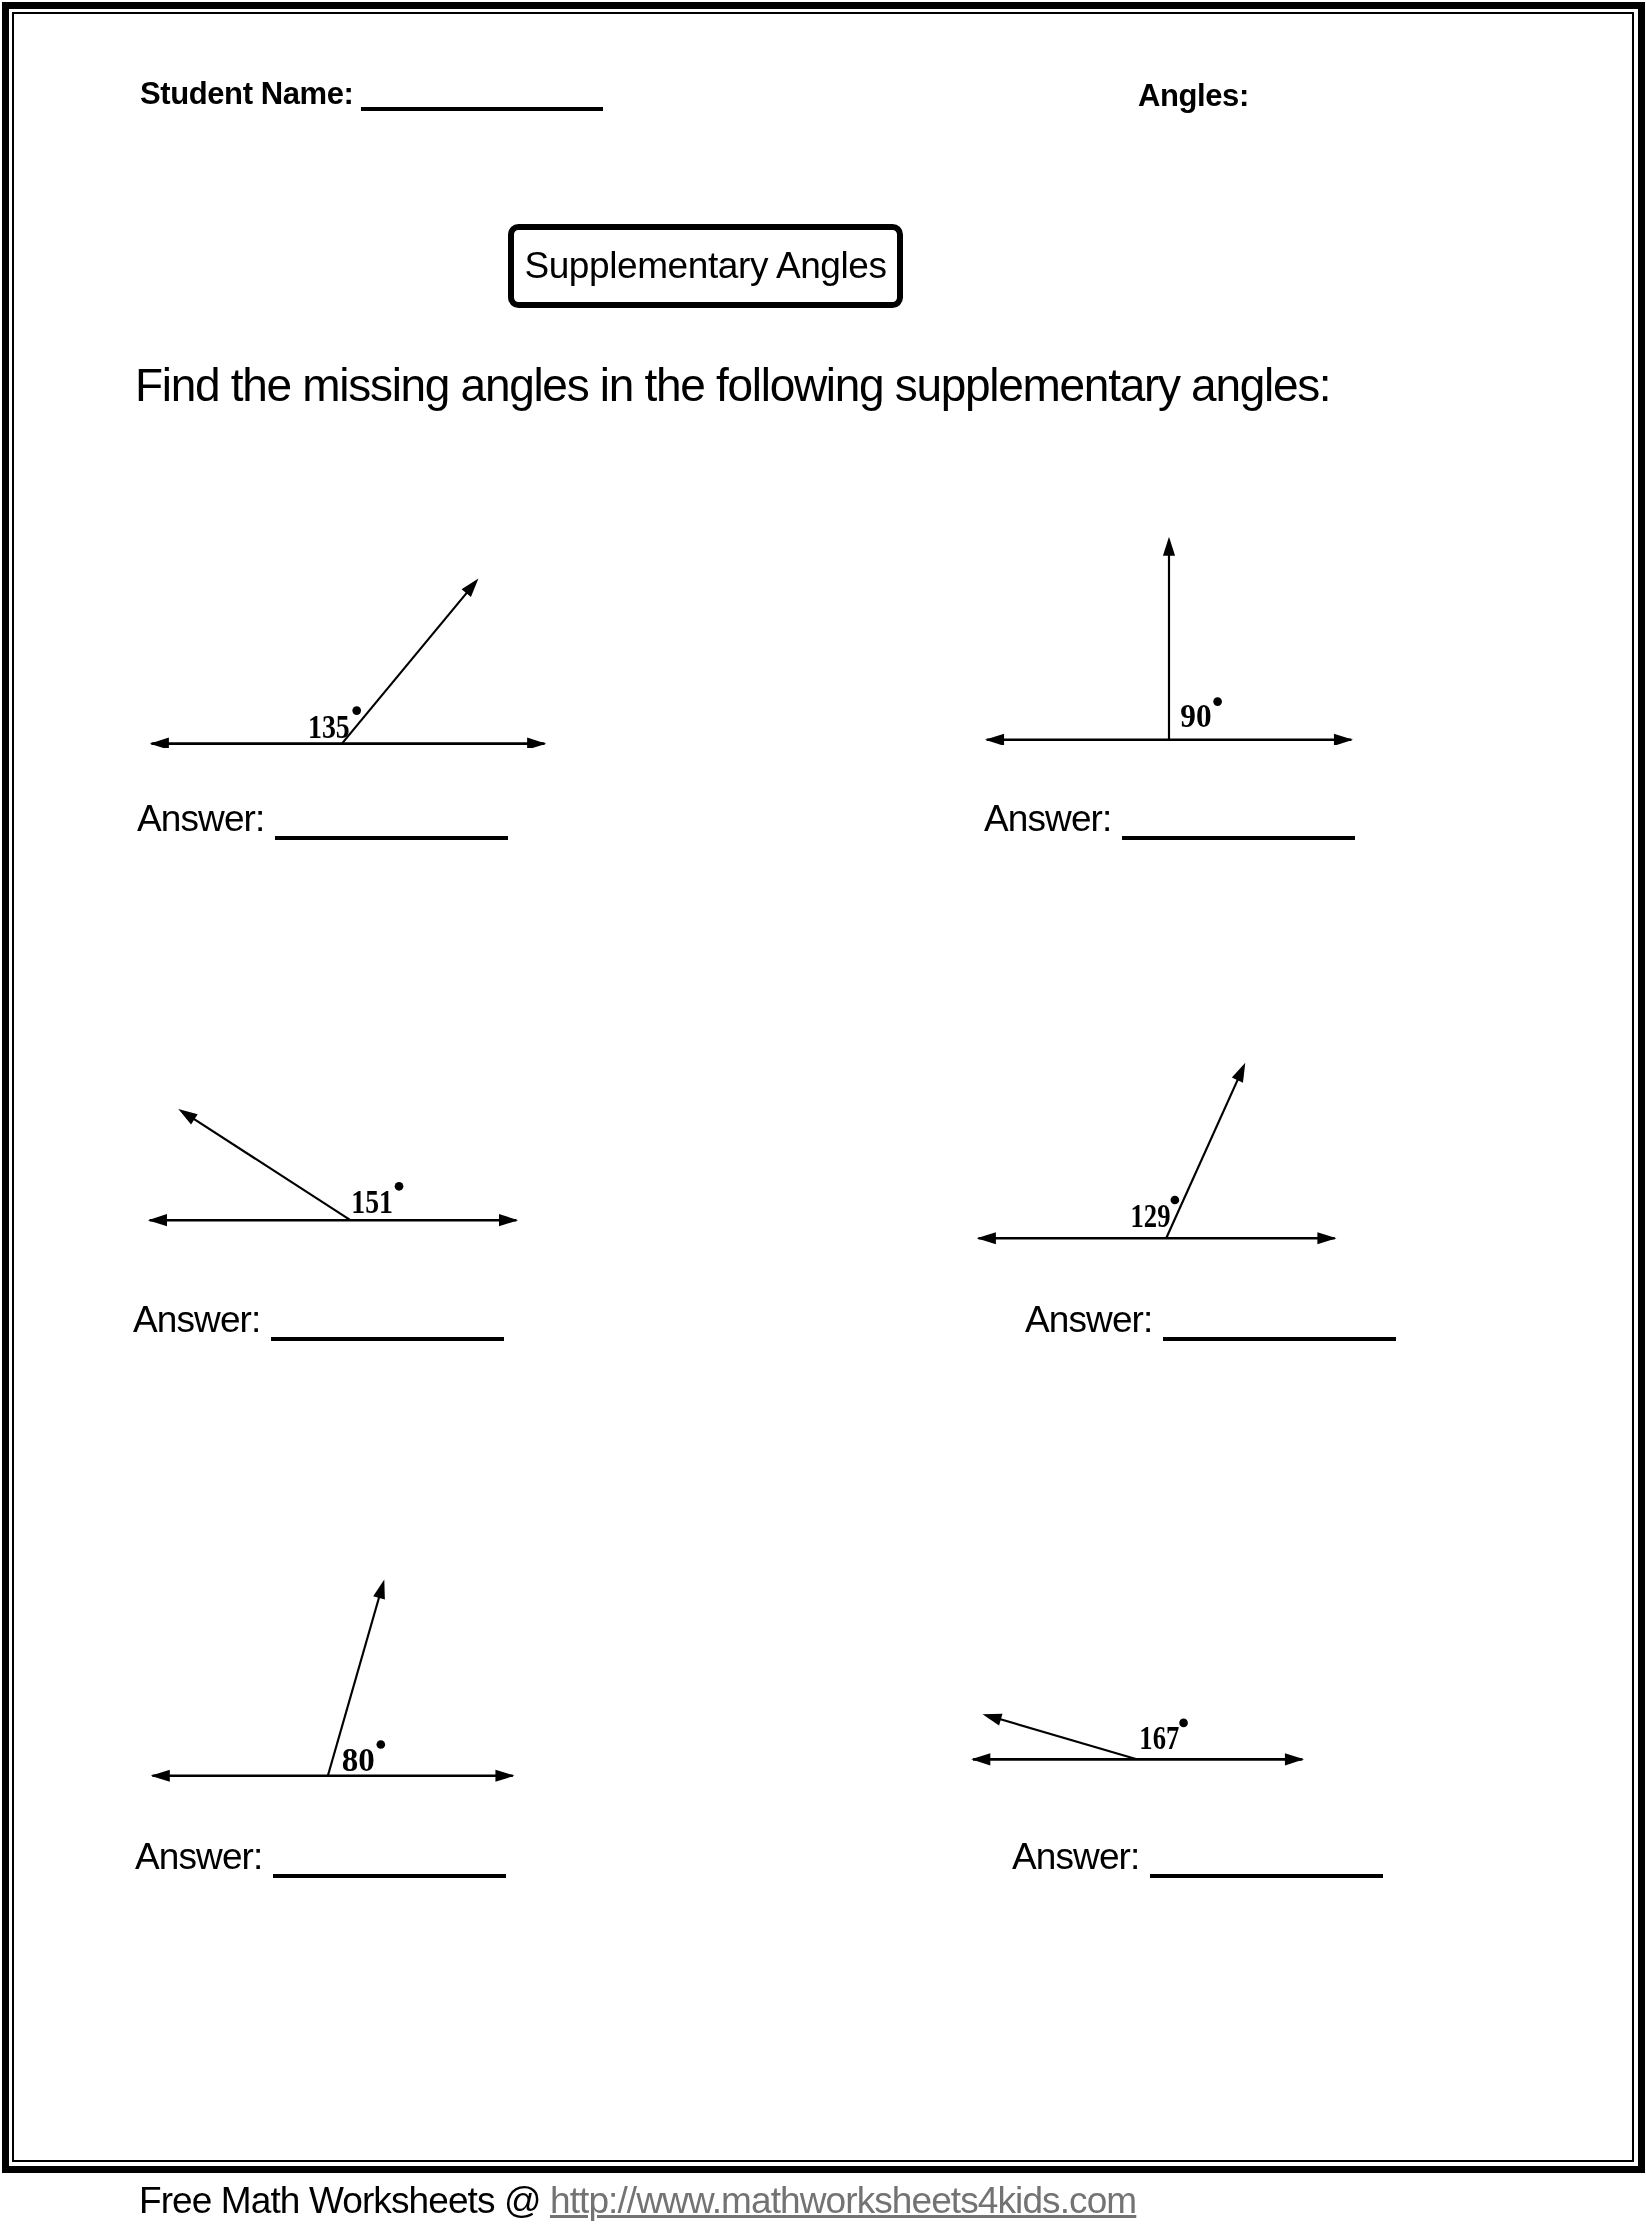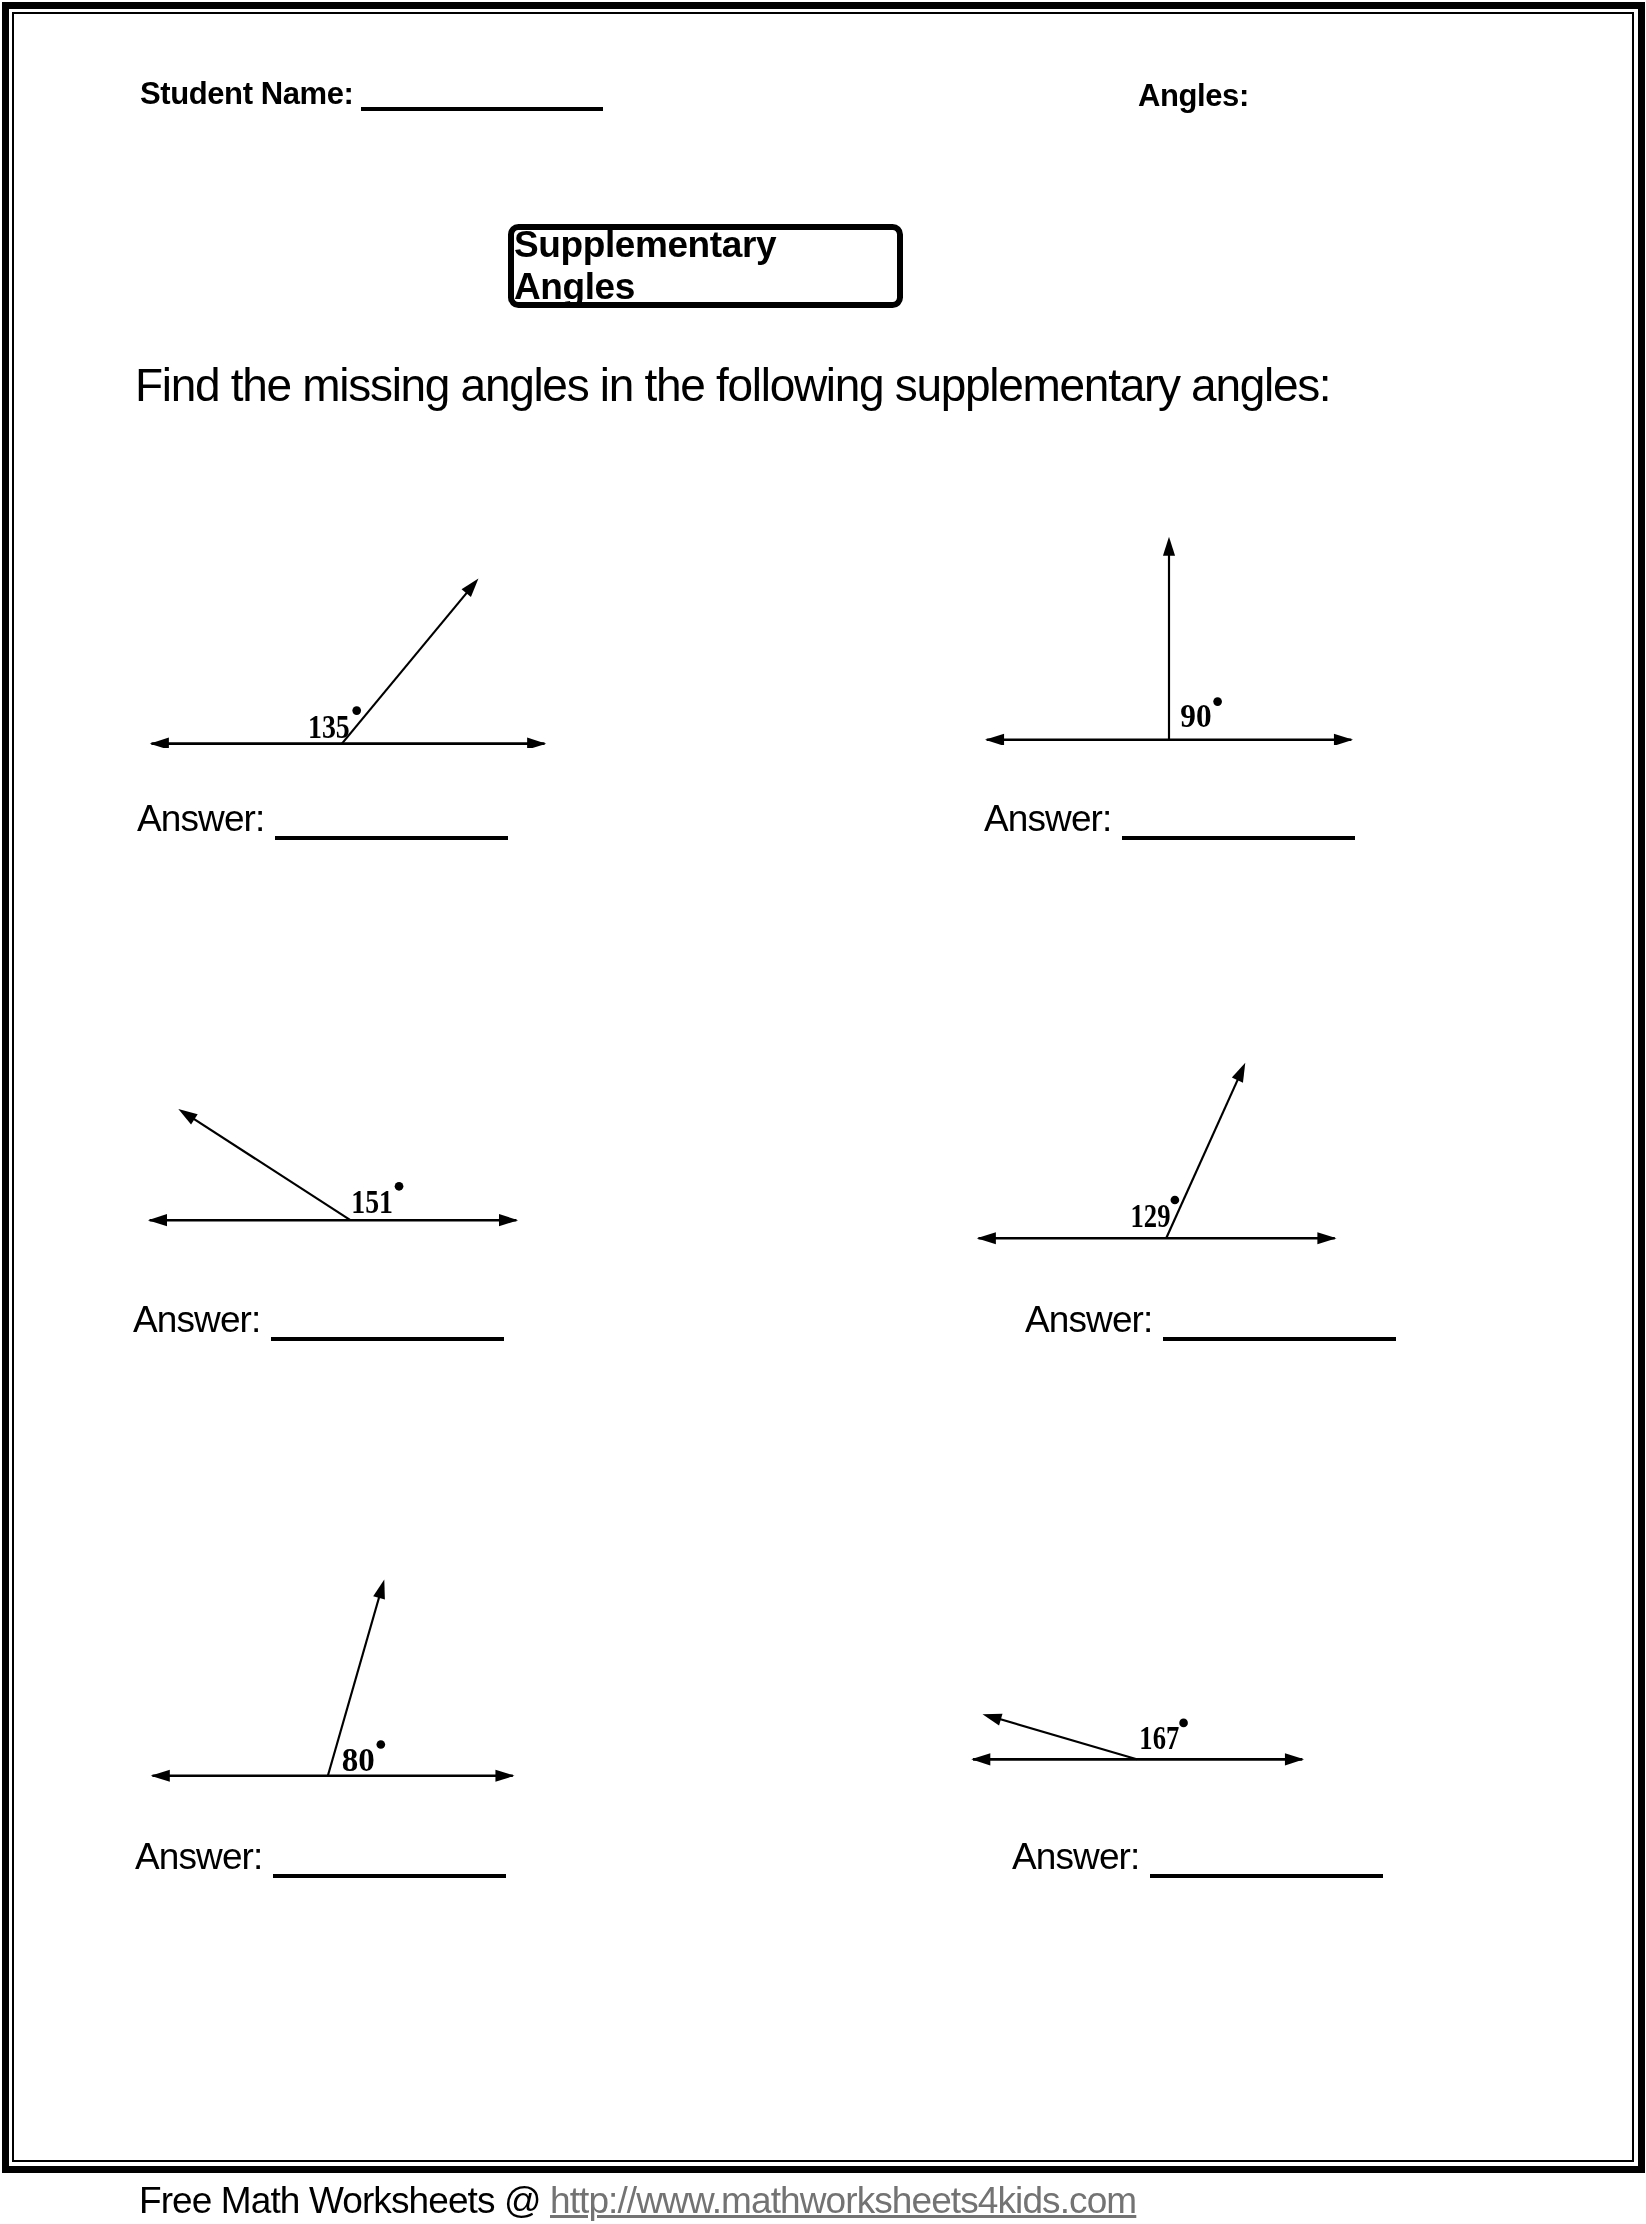--- a/index.html
+++ b/index.html
@@ -14,21 +14,21 @@
   .frame-inner{position:absolute;inset:3.5px;border:2.6px solid #000;}
   .hdr-label{font-weight:bold;font-size:31px;letter-spacing:-0.4px;}
   .student-row{position:absolute;left:120px;top:76px;display:flex;align-items:center;margin-left:20px;}
   .name-blank{display:inline-block;width:242px;border-bottom:4.3px solid #000;height:29.5px;margin-left:7px;}
   .score-row{position:absolute;left:1138px;top:78px;}
   .title-box{
     position:absolute;left:508px;top:224px;width:395px;height:84px;
     border:6px solid #000;border-radius:10.4px;box-sizing:border-box;
     display:flex;align-items:center;justify-content:center;
   }
-  .title-text{font-weight:bold;font-size:37px;letter-spacing:-0.4px;border-radius:13px;}
+  .title-text{font-weight:normal;font-size:37px;letter-spacing:-0.4px;border-radius:13px;}
   .instruction{
     position:absolute;left:135px;top:358px;width:1217px;
     font-size:46px;letter-spacing:-1.3px;
   }
   .diagram{position:absolute;}
   .answer{position:absolute;display:flex;align-items:flex-end;font-size:37px;letter-spacing:-0.9px;}
   .answer-blank{display:inline-block;width:233px;height:33px;border-bottom:4.3px solid #000;margin-left:10.4px;}
   svg line{stroke:#000;}
   .angle-label{font-family:"Liberation Serif","DejaVu Serif",serif;font-weight:bold;font-size:38px;fill:#000;}
   .footer{

